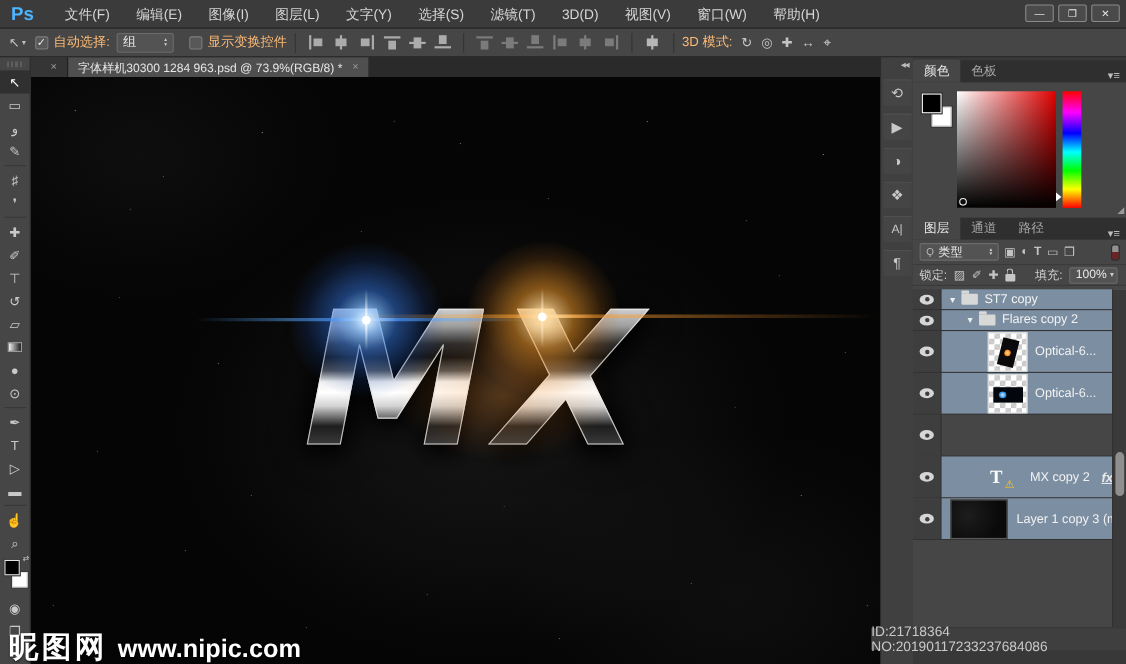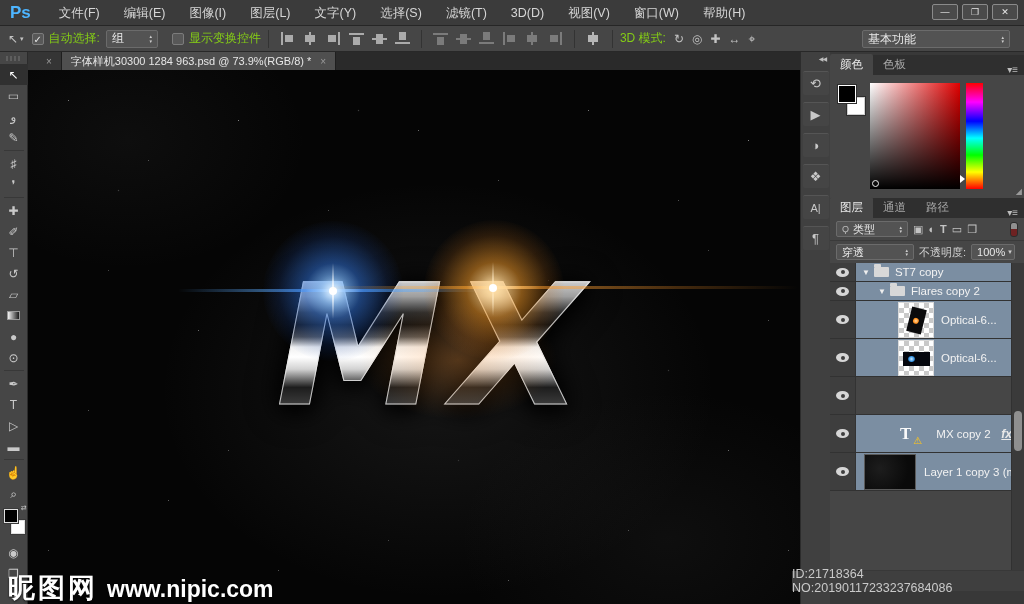--- a/index.html
+++ b/index.html
@@ -14,21 +14,21 @@
   #ps-logo { color:#4db5ff; font-weight:bold; font-size:17px; margin:0 16px 0 10px; }
   .menu-item { color:#d6d6d6; font-size:12.5px; padding:0 12px; line-height:26px; white-space:nowrap; }
   #win-controls { position:absolute; right:6px; top:4px; display:flex; gap:4px; }
   .win-btn { width:26px; height:16px; background:#4a4a4a; border:1px solid #8a8a8a;
     border-radius:2px; color:#e8e8e8; font-size:9px; line-height:14px; text-align:center; }
 
   
   #optionsbar { left:0; top:26px; width:1024px; height:26px; background:#464646;
     border-bottom:1px solid #282828; display:flex; align-items:center; padding-left:8px; z-index:29; }
   .opt-sep { width:1px; height:18px; background:#333; margin:0 7px; flex:0 0 auto; }
-  .opt-label { color:#84cc16; font-size:12px; white-space:nowrap; }
+  .opt-label { color:#fdba74; font-size:12px; white-space:nowrap; }
   .checkbox { width:12px; height:12px; background:#585858; border:1px solid #7c7c7c;
     border-radius:2px; color:#e8e8e8; font-size:10px; line-height:11px; text-align:center; margin-right:5px; }
   .dropdown { height:18px; background:#535353; border:1px solid #6b6b6b; border-radius:2px;
     display:flex; align-items:center; padding:0 5px; gap:8px; color:#e8e8e8; font-size:12px; }
   .spinner { display:flex; flex-direction:column; font-size:5px; line-height:4.5px; color:#cfcfcf; }
   .mini-ico { color:#c3c3c3; font-size:12px; }
   .ai { width:15px; height:13px; position:relative; margin:0 4px; opacity:.85; }
   .ai::before, .ai::after { content:""; position:absolute; background:#bdbdbd; }
   .ai.v::before { left:1px; top:0; width:2px; height:13px; }  .ai.v::after { left:5px; top:3px; width:8px; height:7px; }
   .ai.vc::before { left:6px; top:0; width:2px; height:13px; } .ai.vc::after { left:2px; top:3px; width:10px; height:7px; }
@@ -242,27 +242,20 @@
     <div class="ai vr dim"></div>
     <div class="opt-sep"></div>
     <div class="ai vc" style="opacity:.95"></div>
     <div class="opt-sep"></div>
     <span class="opt-label">3D 模式:</span>
     <span class="mini-ico" style="margin-left:8px">↻</span>
     <span class="mini-ico" style="margin-left:8px">◎</span>
     <span class="mini-ico" style="margin-left:8px">✚</span>
     <span class="mini-ico" style="margin-left:8px">↔</span>
     <span class="mini-ico" style="margin-left:8px">⌖</span>
-    <div class="dropdown" id="workspace-dd">
-      <span>基本功能</span>
-      <span class="spinner">
-        <span>▴</span>
-          <span>▾</span>
-      </span>
-    </div>
   </div>
 
   <div id="tabbar" class="abs">
     <div class="doc-tab inactive">
       <span class="tab-close">×</span>
     </div>
     <div class="doc-tab active">
       <span>字体样机30300 1284 963.psd @ 73.9%(RGB/8) *</span>
       <span class="tab-close">×</span>
     </div>
@@ -423,34 +416,20 @@
               <span>▴</span>
               <span>▾</span>
             </span>
         </div>
         <span class="filter-ico">▣</span>
         <span class="filter-ico">◐</span>
         <span class="filter-ico" style="font-weight:bold">T</span>
         <span class="filter-ico">▭</span>
         <span class="filter-ico">❒</span>
         <div id="filter-toggle"></div>
-      </div>
-      <div class="lp-row" id="lp-blend-row">
-        <div class="dropdown" style="width:78px;height:16px;">
-          <span style="font-size:11px;">穿透</span>
-          <span class="spinner" style="margin-left:auto;">
-              <span>▴</span>
-              <span>▾</span>
-            </span>
-        </div>
-        <span class="lp-label">不透明度:</span>
-        <div class="dropdown" style="width:44px;height:16px;gap:3px;">
-          <span style="font-size:11px;">100%</span>
-          <span style="font-size:7px;color:#ccc;margin-left:auto;">▾</span>
-        </div>
       </div>
       <div class="lp-row" id="lp-lock-row">
         <span class="lp-label">锁定:</span>
         <span class="filter-ico">▨</span>
         <span class="filter-ico">✐</span>
         <span class="filter-ico">✚</span>
         <span class="lock"></span>
         <span class="lp-label" style="margin-left:12px;">填充:</span>
         <div class="dropdown" style="width:44px;height:15px;gap:3px;">
           <span style="font-size:11px;">100%</span>

